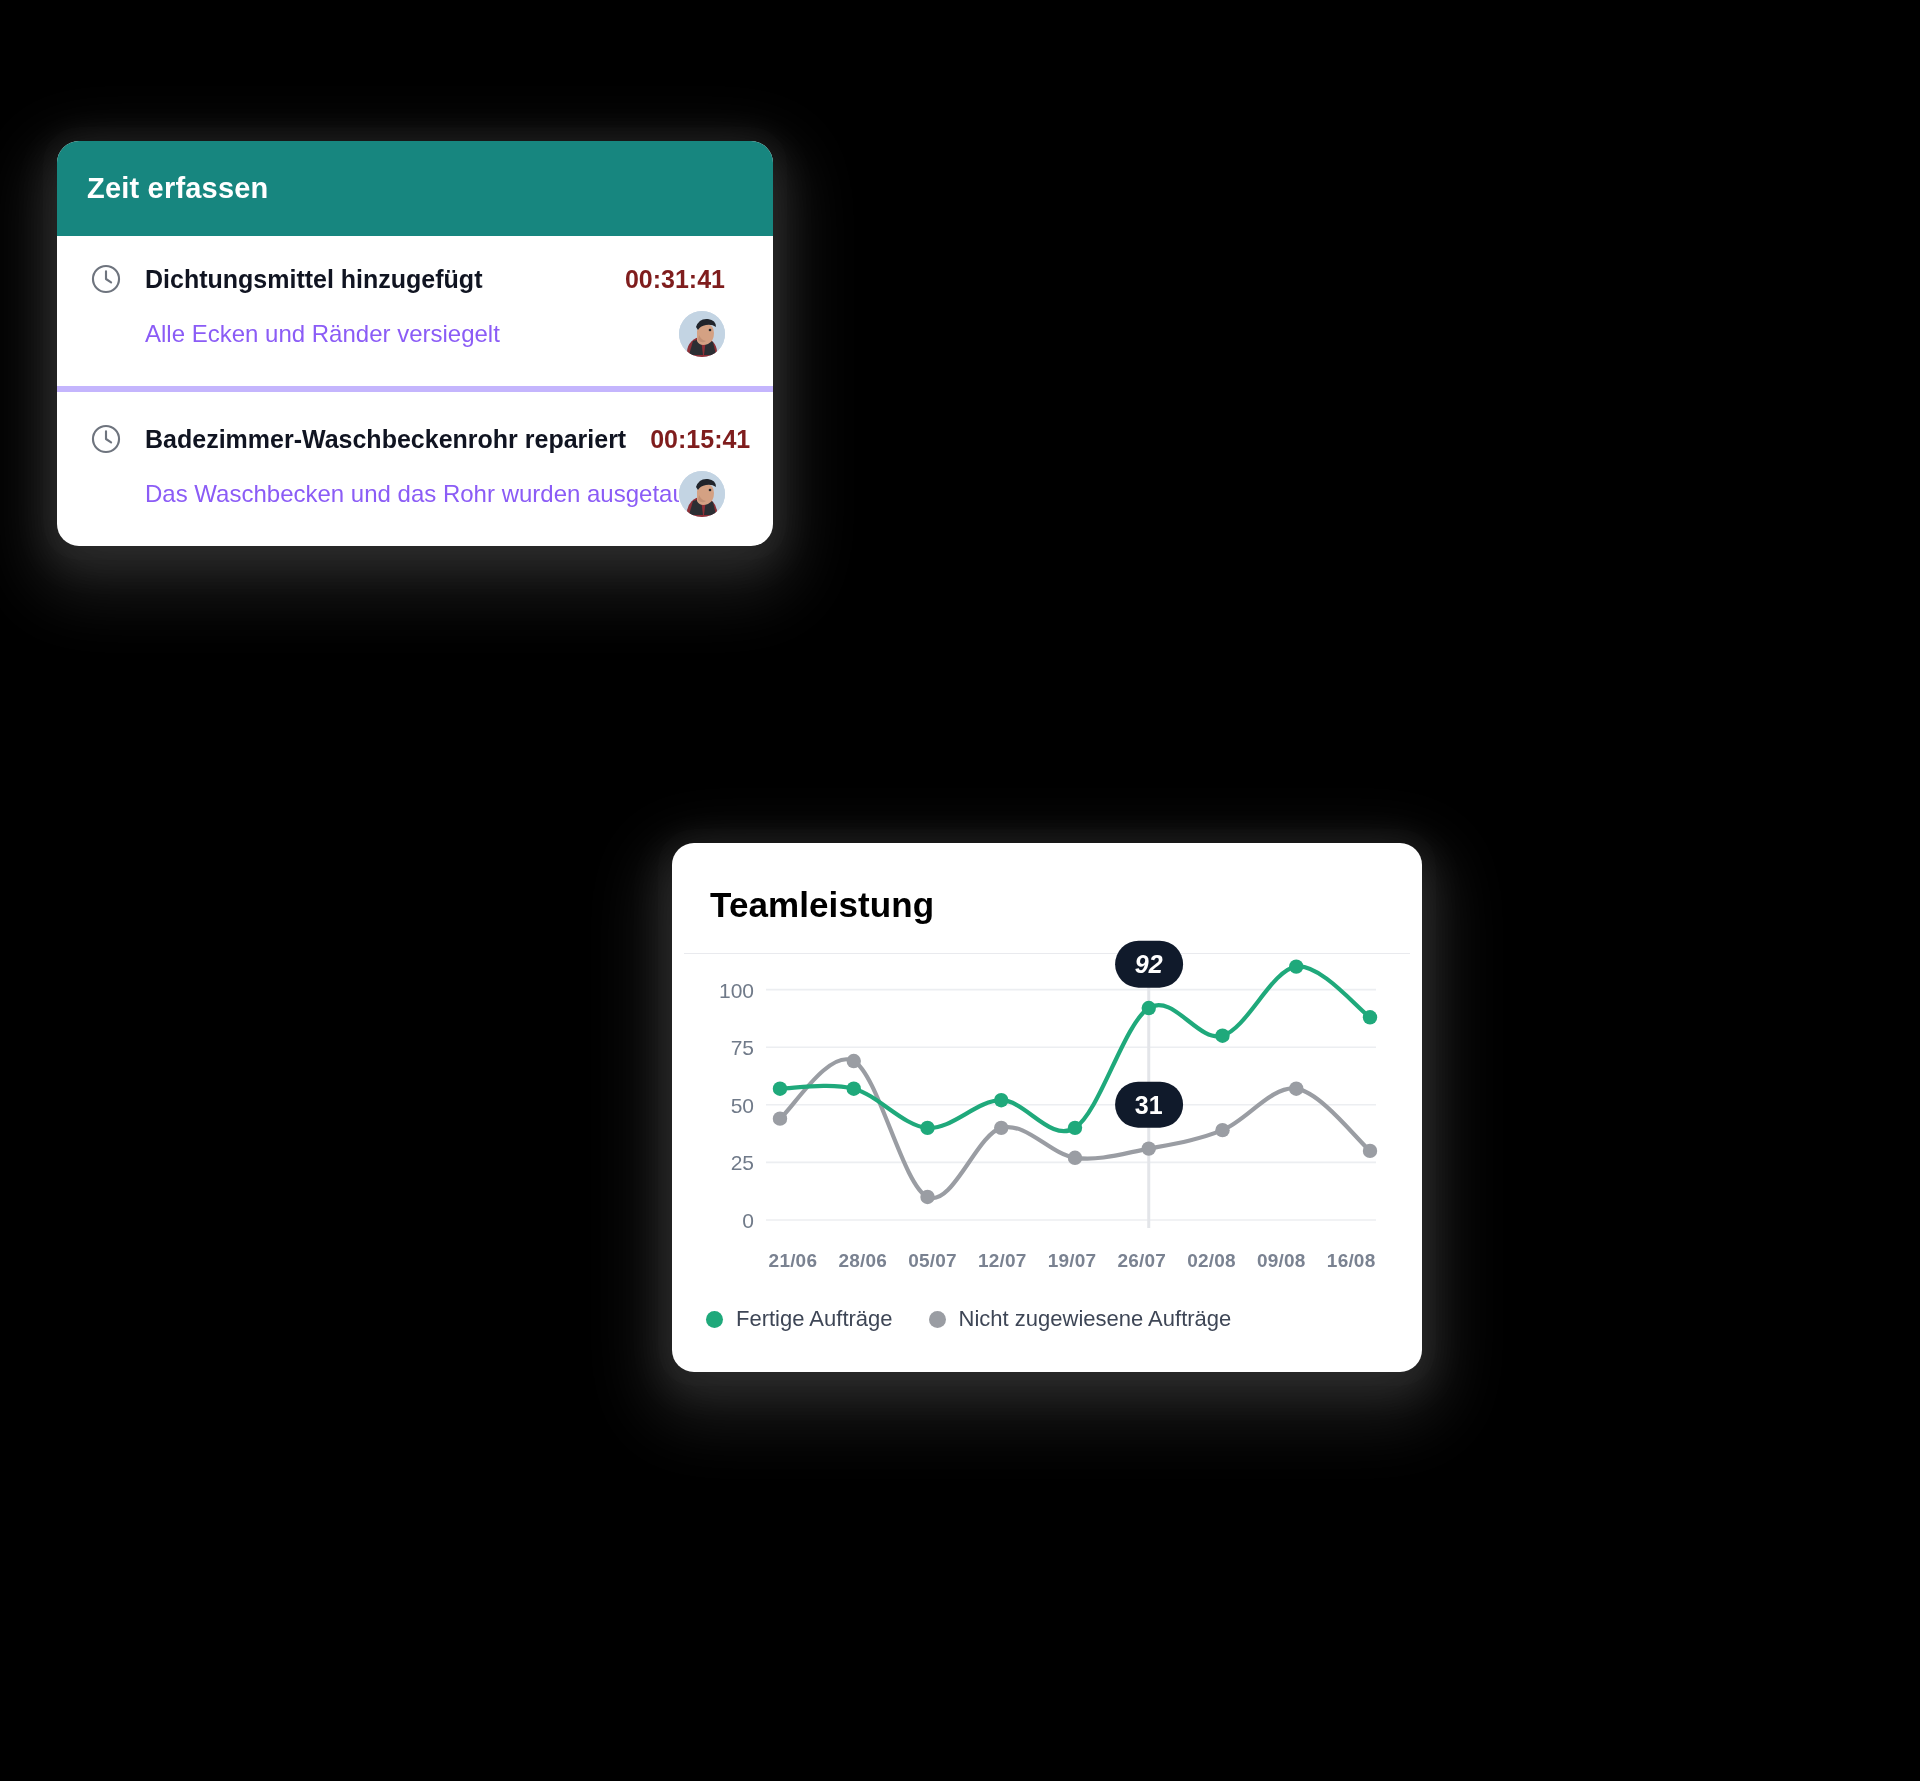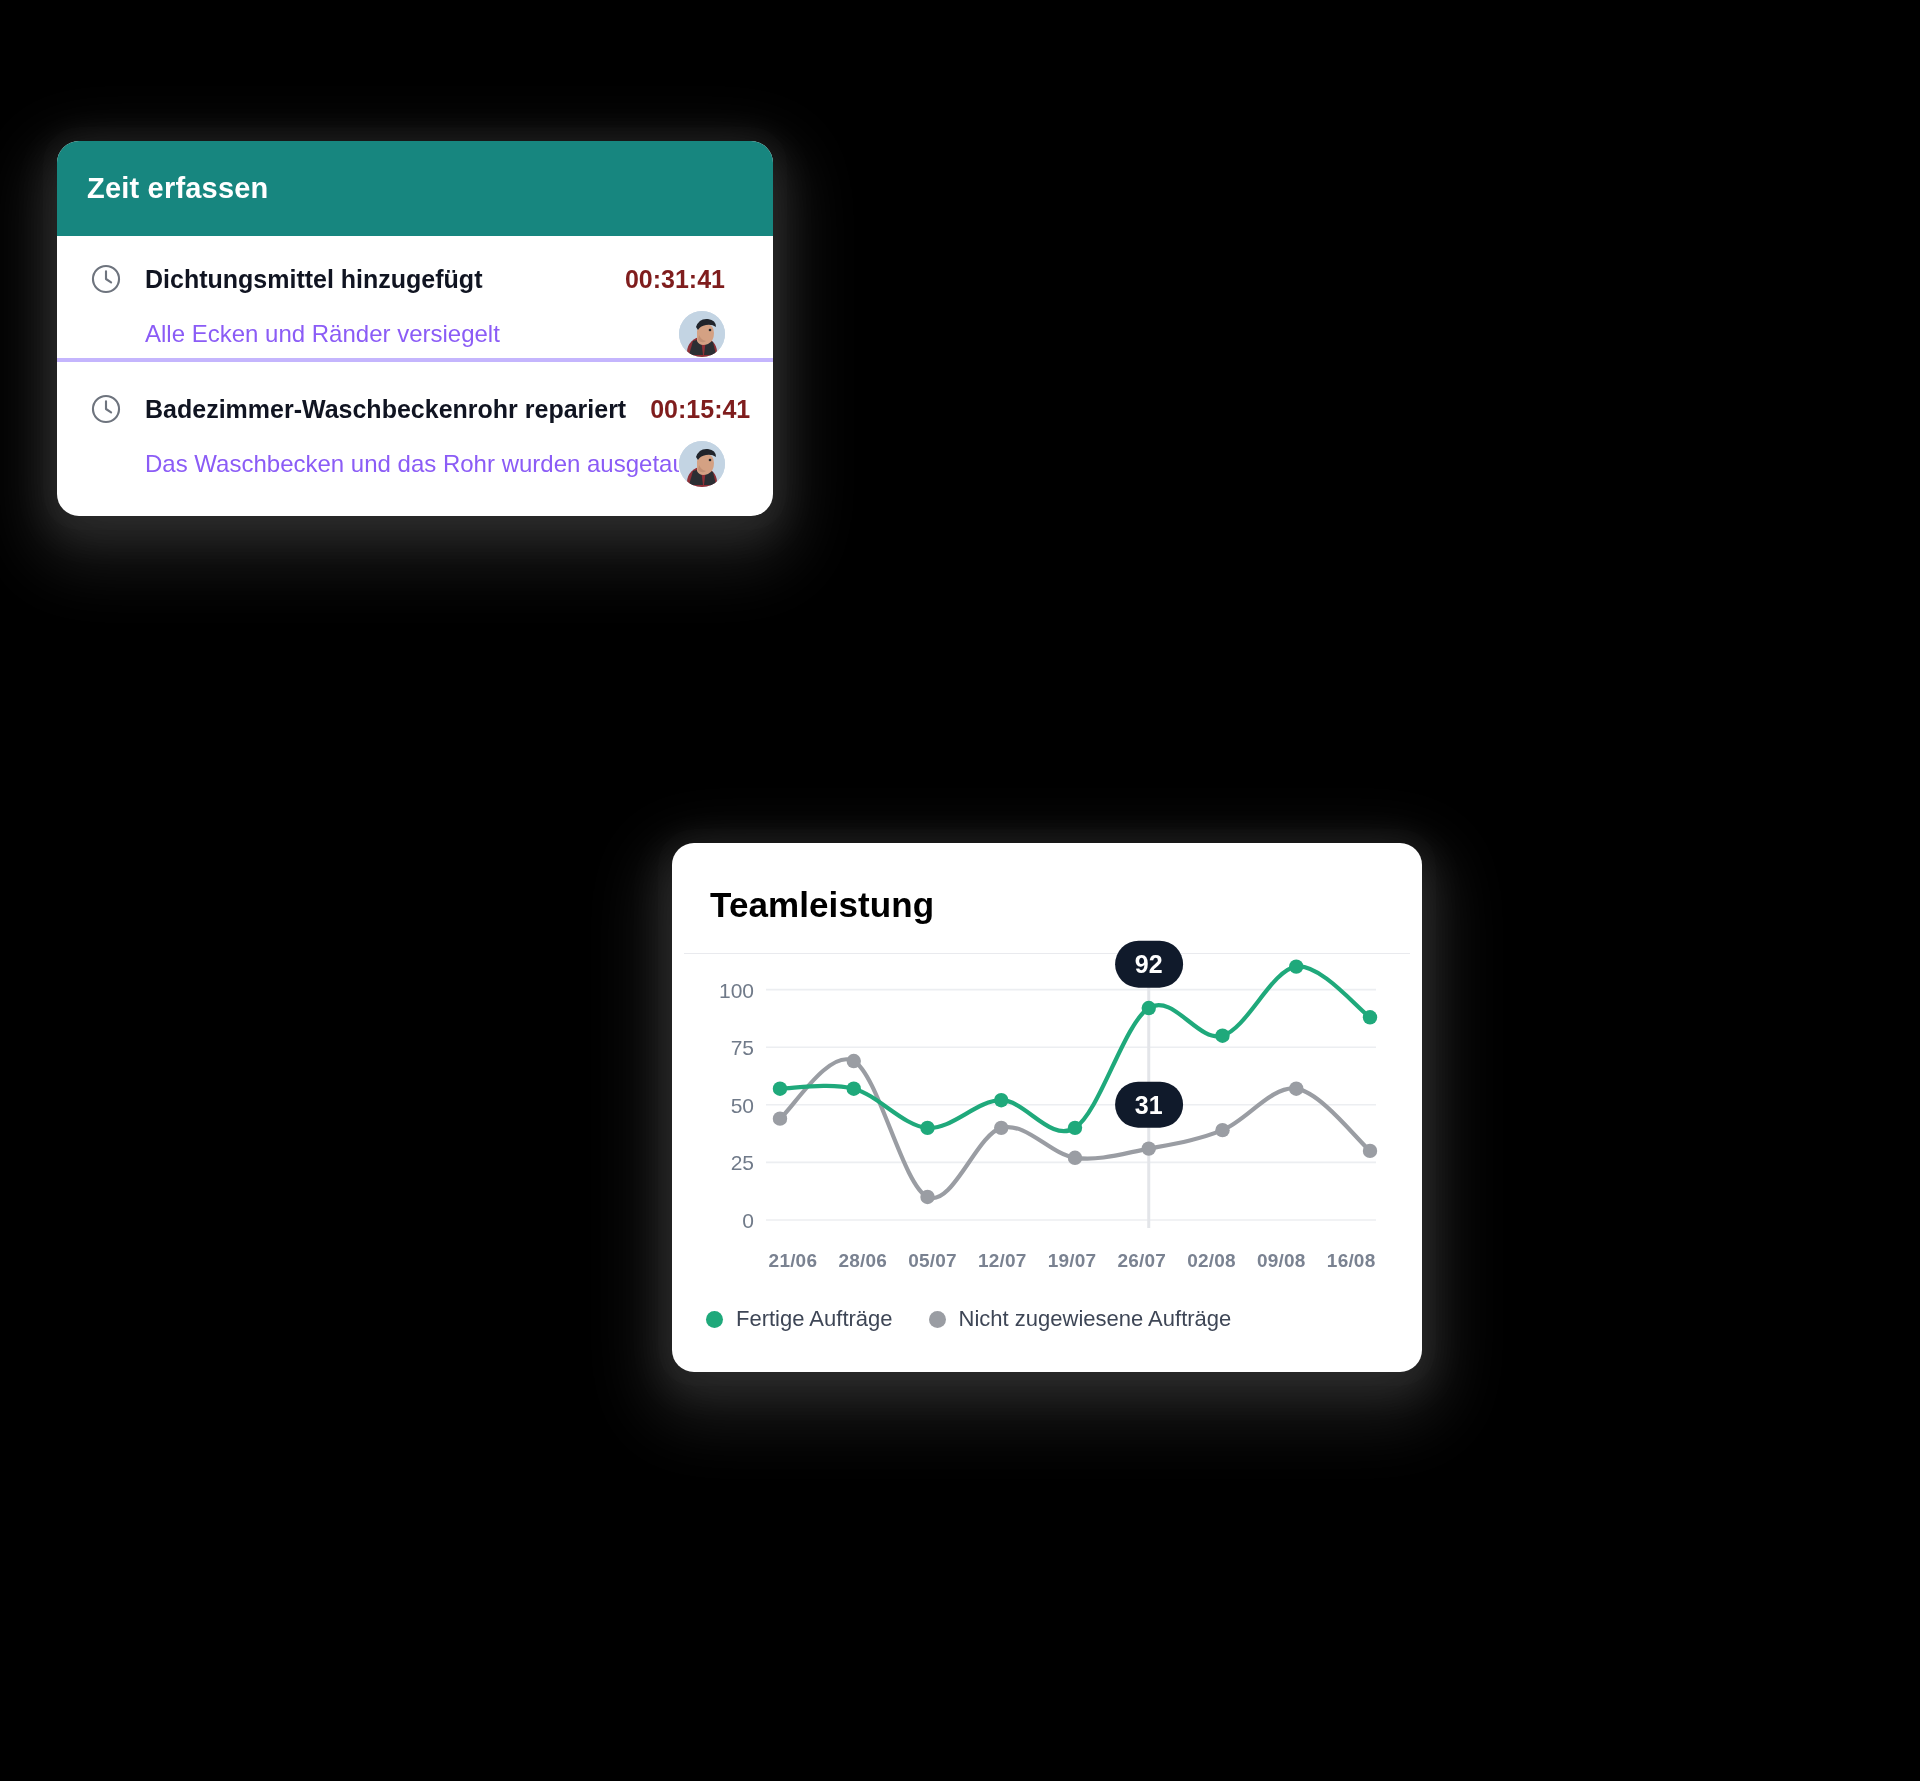--- a/index.html
+++ b/index.html
@@ -39,21 +39,22 @@
     font-size:29px;
     font-weight:700;
     letter-spacing:.2px;
   }
   .time-list{padding:0 0 28px 0;}
   .time-row{
     padding:26px 48px 0 32px;
     position:relative;
   }
   .time-row + .time-row{
-    border-top:4px solid #c4b5fd;
+    border-top:6px solid #c4b5fd;
+    margin-top:28px;
     padding-top:30px;
   }
   .time-row-top{
     display:flex;align-items:center;
   }
   .clock-icon{
     width:34px;height:34px;flex:0 0 34px;
     margin-right:22px;
     display:block;
   }
@@ -253,21 +254,21 @@
           <circle cx="159.75" cy="134.69642857142858" r="7.2" fill="#1FA97B"></circle>
           <circle cx="233.5" cy="173.85714285714286" r="7.2" fill="#1FA97B"></circle>
           <circle cx="307.25" cy="146.21428571428572" r="7.2" fill="#1FA97B"></circle>
           <circle cx="381" cy="173.85714285714286" r="7.2" fill="#1FA97B"></circle>
           <circle cx="454.75" cy="54.071428571428584" r="7.2" fill="#1FA97B"></circle>
           <circle cx="528.5" cy="81.71428571428572" r="7.2" fill="#1FA97B"></circle>
           <circle cx="602.25" cy="12.607142857142861" r="7.2" fill="#1FA97B"></circle>
           <circle cx="676" cy="63.28571428571428" r="7.2" fill="#1FA97B"></circle>
         </svg>
 
-      <div class="tooltip-badge" id="tipA" style="left: 64.7792%; top: 3.44912%;">92</div>
+      <div class="tooltip-badge" id="tipA" style="left: 64.7792%; top: 3.44912%; font-style: italic;">92</div>
       <div class="tooltip-badge" id="tipB" style="left: 64.7792%; top: 51.5717%;">31</div>
     </div>
 
     <div class="x-axis" id="xaxis">
         <div class="x-tick">21/06</div>
         <div class="x-tick">28/06</div>
         <div class="x-tick">05/07</div>
         <div class="x-tick">12/07</div>
         <div class="x-tick">19/07</div>
         <div class="x-tick">26/07</div>

